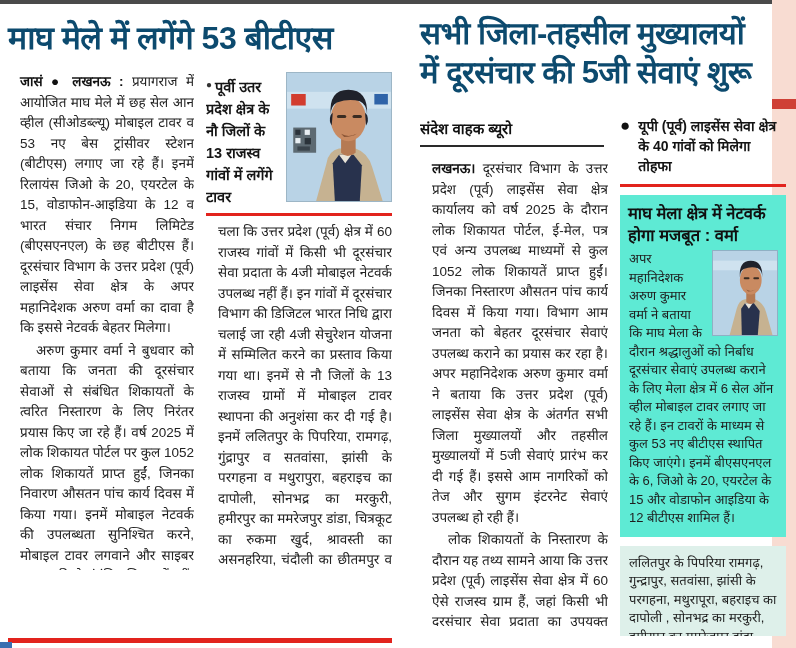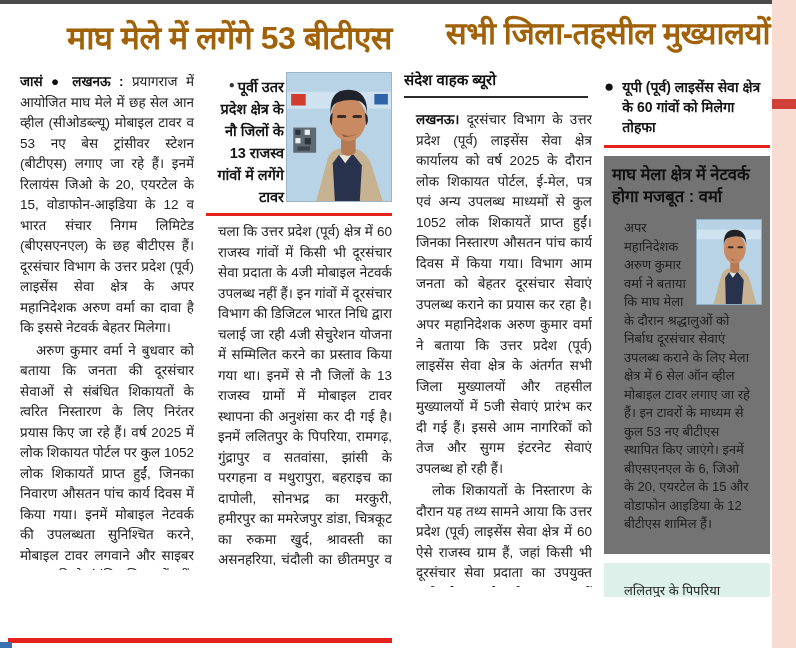--- a/index.html
+++ b/index.html
@@ -4,65 +4,65 @@
 <style>
   html,body{margin:0;padding:0;background:#ffffff;}
   .page{position:relative;width:796px;height:648px;overflow:hidden;background:#fff;
         font-family:"Liberation Sans","DejaVu Sans",sans-serif;color:#1c1c1c;}
   .topbar{position:absolute;left:0;top:0;width:772px;height:4px;background:#4a4a4a;}
   .margin-strip{position:absolute;right:0;top:0;width:24px;height:648px;background:#f8dcd2;}
   .strip-red{position:absolute;left:0;top:99px;width:24px;height:10px;background:#cf4036;}
 
   .article{position:absolute;top:8px;}
   .article.leftart{left:8px;width:384px;}
-  .article.rightart{left:404px;width:366px;}
+  .article.rightart{left:420px;width:366px;}
 
-  h1{margin:10px 0 6px 0;font-weight:800;color:#a16207;line-height:1.26;letter-spacing:-.5px;text-align:right;}
+  h1{margin:10px 0 6px 0;font-weight:800;color:#0c4a6e;line-height:1.26;letter-spacing:-.5px;}
   .leftart h1{font-size:32px;}
   .rightart h1{font-size:31px;margin-top:6px;}
   h1 span{display:block;}
 
   .cols{display:flex;gap:12px;margin-top:14px;}
   .col{overflow:hidden;}
   .col1{width:186px;height:498px;}
   .col2{width:186px;height:498px;}
   .col3{width:188px;height:520px;position:relative;}
   .col4{width:166px;height:530px;}
 
   p.body{margin:0 0 2px 12px;font-size:13.5px;line-height:20.5px;text-align:justify;color:#222;}
   p.indent{text-indent:16px;margin-top:2px;}
   .lead{font-weight:700;color:#111;}
 
   .redline{background:#e2231d;height:4px;width:100%;}
   .redline.thin{height:3px;margin:5px 0 6px 0;}
   .bottom-rule{position:absolute;left:8px;top:630px;width:384px;height:5px;background:#e2231d;}
 
-  .hl-row{display:flex;gap:2px;text-align:right;}
+  .hl-row{display:flex;gap:2px;}
   .hl{flex:1;padding-top:4px;}
   .hl .dot{font-size:10px;vertical-align:4px;margin-right:3px;color:#333;}
   .hl-text{font-weight:700;font-size:14.5px;line-height:22px;color:#151515;}
 
   .portrait{overflow:hidden;border:1px solid #9db6c6;background:#b9d3e6;flex:0 0 auto;}
   .portrait.big{width:104px;height:128px;}
   .portrait.small{float:right;width:64px;height:84px;margin:0 0 4px 6px;border:1px solid #8fb0c4;}
   .portrait svg{display:block;width:100%;height:100%;}
 
-  .byline{font-weight:700;font-size:15px;color:#111;margin:2px 0 0 0;}
+  .byline{font-weight:700;font-size:15px;color:#111;margin:12px 0 0 0;}
   .byline-rule{border:none;border-top:2px solid #2a2a2a;margin:7px 0 12px 0;width:98%;}
 
   .bullet-note{display:flex;gap:8px;margin-top:10px;}
   .bigdot{font-size:17px;line-height:20px;color:#111;flex:0 0 auto;}
   .note-text{font-weight:700;font-size:14px;line-height:20px;color:#141414;}
   .note-rule{background:#e2231d;height:3px;margin:8px 0 8px 0;}
 
   .box{padding:7px 8px 8px 8px;margin-bottom:9px;}
-  .box1{background:#737373;}
+  .box1{background:#5eead4;}
   .box2{background:#def0ea;height:160px;overflow:hidden;}
   .box h3{margin:0 0 4px 0;font-size:16.5px;line-height:22px;font-weight:800;color:#101010;}
-  .box p{margin:12px;font-size:13px;line-height:18.5px;color:#1e1e1e;text-align:left;}
+  .box p{margin:1px;font-size:13px;line-height:18.5px;color:#1e1e1e;text-align:left;}
   .boxbody::after{content:"";display:block;clear:both;}
 
   .corner-blue{position:absolute;left:0;top:642px;width:12px;height:6px;background:#3a6fb0;}
 </style>
 </head>
 <body>
 
 <div class="page">
 
   <div class="topbar"></div>
@@ -114,33 +114,34 @@
         <div class="redline thin"></div>
         <p class="body">चला कि उत्तर प्रदेश (पूर्व) क्षेत्र में 60 राजस्व गांवों में किसी भी दूरसंचार सेवा प्रदाता के 4जी मोबाइल नेटवर्क उपलब्ध नहीं हैं। इन गांवों में दूरसंचार विभाग की डिजिटल भारत निधि द्वारा चलाई जा रही 4जी सेचुरेशन योजना में सम्मिलित करने का प्रस्ताव किया गया था। इनमें से नौ जिलों के 13 राजस्व ग्रामों में मोबाइल टावर स्थापना की अनुशंसा कर दी गई है। इनमें ललितपुर के पिपरिया, रामगढ़, गुंद्रापुर व सतवांसा, झांसी के परगहना व मथुरापुरा, बहराइच का दापोली, सोनभद्र का मरकुरी, हमीरपुर का ममरेजपुर डांडा, चित्रकूट का रुकमा खुर्द, श्रावस्ती का असनहरिया, चंदौली का छीतमपुर व लखीमपुर खीरी का रामपुरग्रांट शामिल हैं। यहां जल्द टावर लगाने की प्रक्रिया शुरू होगी।</p>
       </div>
     </div>
     <div class="bottom-rule" style="left:0;"></div>
   </section>
 
   <section class="article rightart">
     <h1>
       <span>सभी जिला-तहसील मुख्यालयों</span>
+      <span>में दूरसंचार की 5जी सेवाएं शुरू</span>
     </h1>
     <div class="cols">
       <div class="col col3">
         <p class="byline">संदेश वाहक ब्यूरो</p>
         <hr class="byline-rule">
         <p class="body"><span class="lead">लखनऊ।</span> <span>दूरसंचार विभाग के उत्तर प्रदेश (पूर्व) लाइसेंस सेवा क्षेत्र कार्यालय को वर्ष 2025 के दौरान लोक शिकायत पोर्टल, ई-मेल, पत्र एवं अन्य उपलब्ध माध्यमों से कुल 1052 लोक शिकायतें प्राप्त हुईं। जिनका निस्तारण औसतन पांच कार्य दिवस में किया गया। विभाग आम जनता को बेहतर दूरसंचार सेवाएं उपलब्ध कराने का प्रयास कर रहा है। अपर महानिदेशक अरुण कुमार वर्मा ने बताया कि उत्तर प्रदेश (पूर्व) लाइसेंस सेवा क्षेत्र के अंतर्गत सभी जिला मुख्यालयों और तहसील मुख्यालयों में 5जी सेवाएं प्रारंभ कर दी गई हैं। इससे आम नागरिकों को तेज और सुगम इंटरनेट सेवाएं उपलब्ध हो रही हैं।</span></p>
         <p class="body indent">लोक शिकायतों के निस्तारण के दौरान यह तथ्य सामने आया कि उत्तर प्रदेश (पूर्व) लाइसेंस सेवा क्षेत्र में 60 ऐसे राजस्व ग्राम हैं, जहां किसी भी दूरसंचार सेवा प्रदाता का उपयुक्त 4जी मोबाइल नेटवर्क उपलब्ध नहीं है। स्थिति को देखते हुए इन 60 राजस्व ग्रामों को डिजिटल भारत निधि के अंतर्गत संचालित 4जी सैचुरेशन योजना में शामिल करने का</p>
 
       </div>
       <div class="col col4">
         <div class="bullet-note">
           <span class="bigdot">●</span>
-          <span class="note-text">यूपी (पूर्व) लाइसेंस सेवा क्षेत्र के 60 गांवों को मिलेगा तोहफा</span>
+          <span class="note-text">यूपी (पूर्व) लाइसेंस सेवा क्षेत्र के 40 गांवों को मिलेगा तोहफा</span>
         </div>
         <div class="note-rule"></div>
         <div class="box box1">
           <h3>माघ मेला क्षेत्र में नेटवर्क होगा मजबूत : वर्मा</h3>
           <div class="boxbody">
             <div class="portrait small">
               <svg viewBox="0 0 100 122" preserveAspectRatio="none">
                 <rect x="0" y="0" width="100" height="122" fill="#b9d3e6"></rect>
                 <rect x="0" y="14" width="100" height="14" fill="#cfe2ef"></rect>
                 <path d="M26 122 L37 84 Q40 72 50 70 L66 70 Q79 75 83 89 L93 122 Z" fill="#c6b291"></path>

